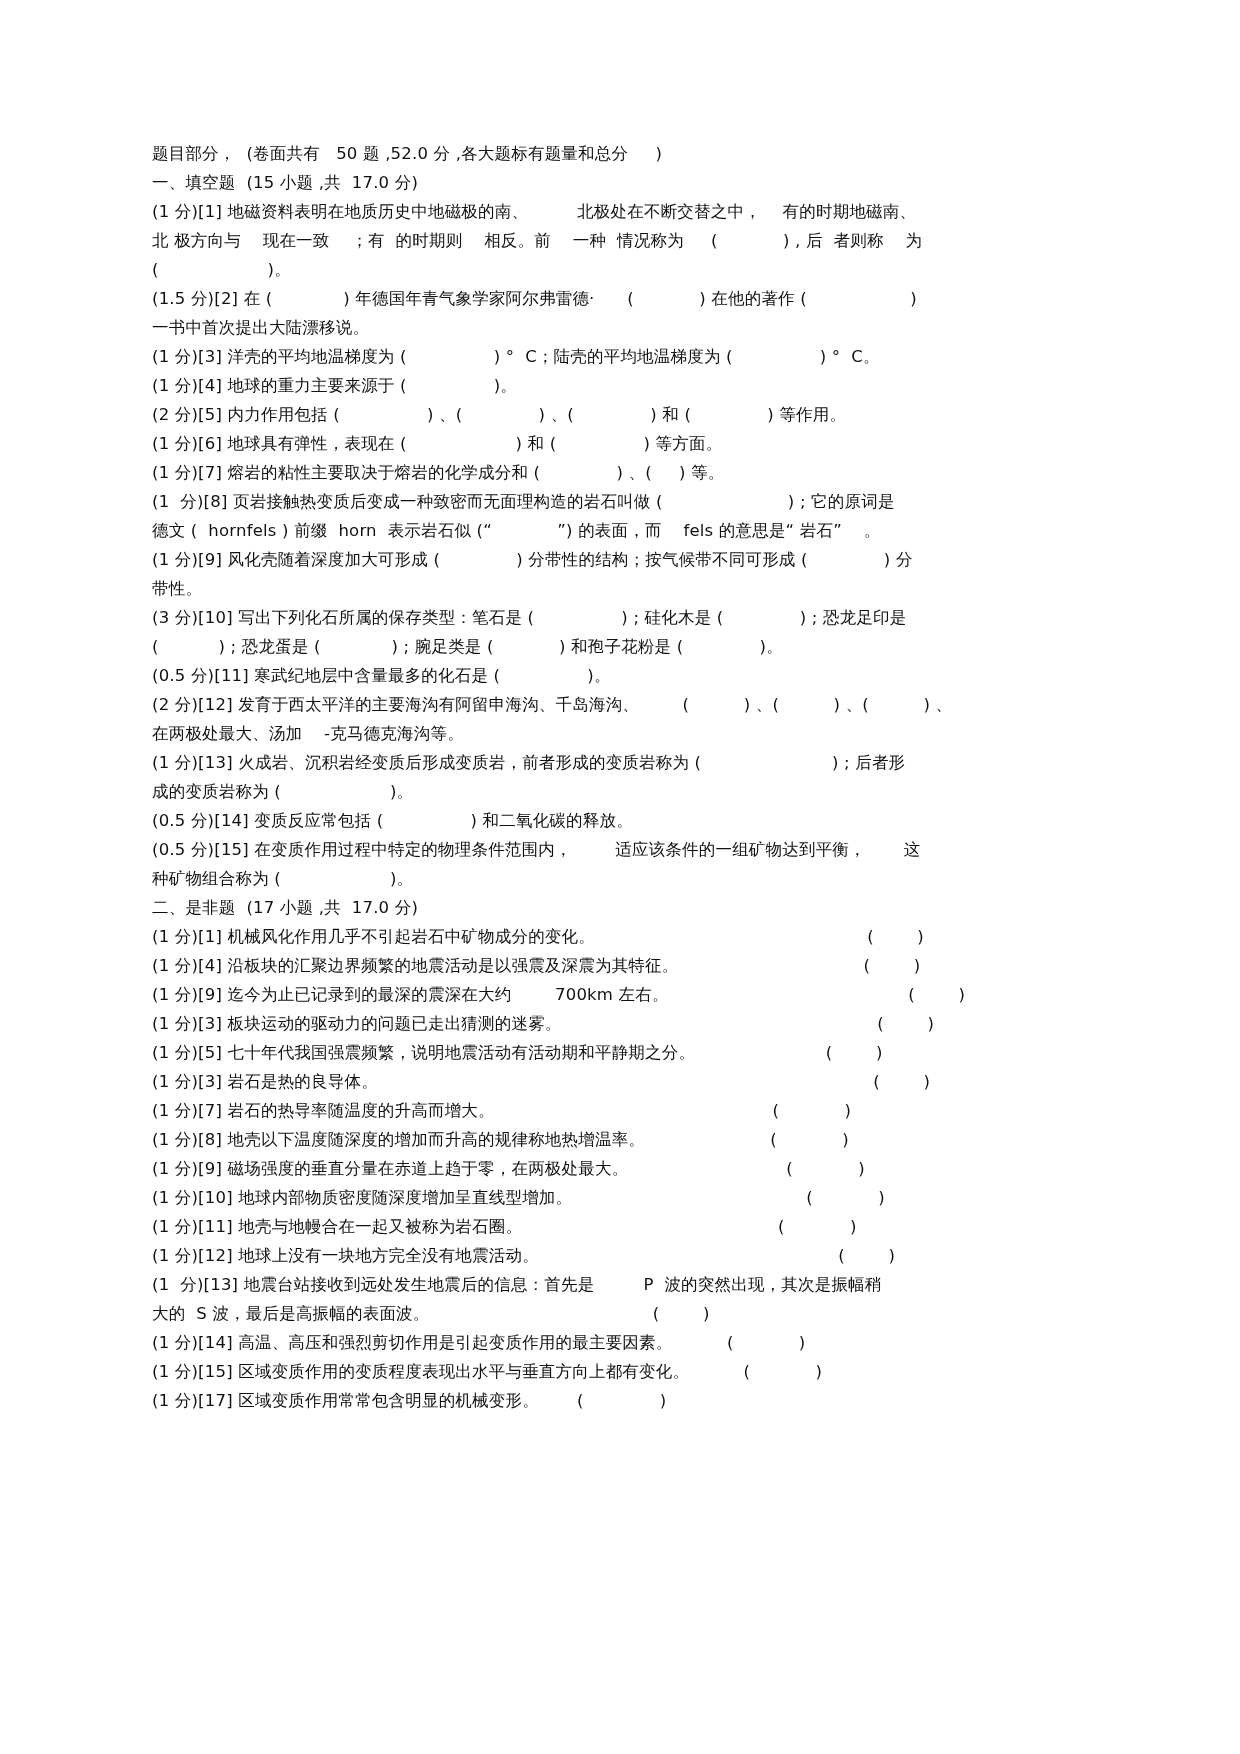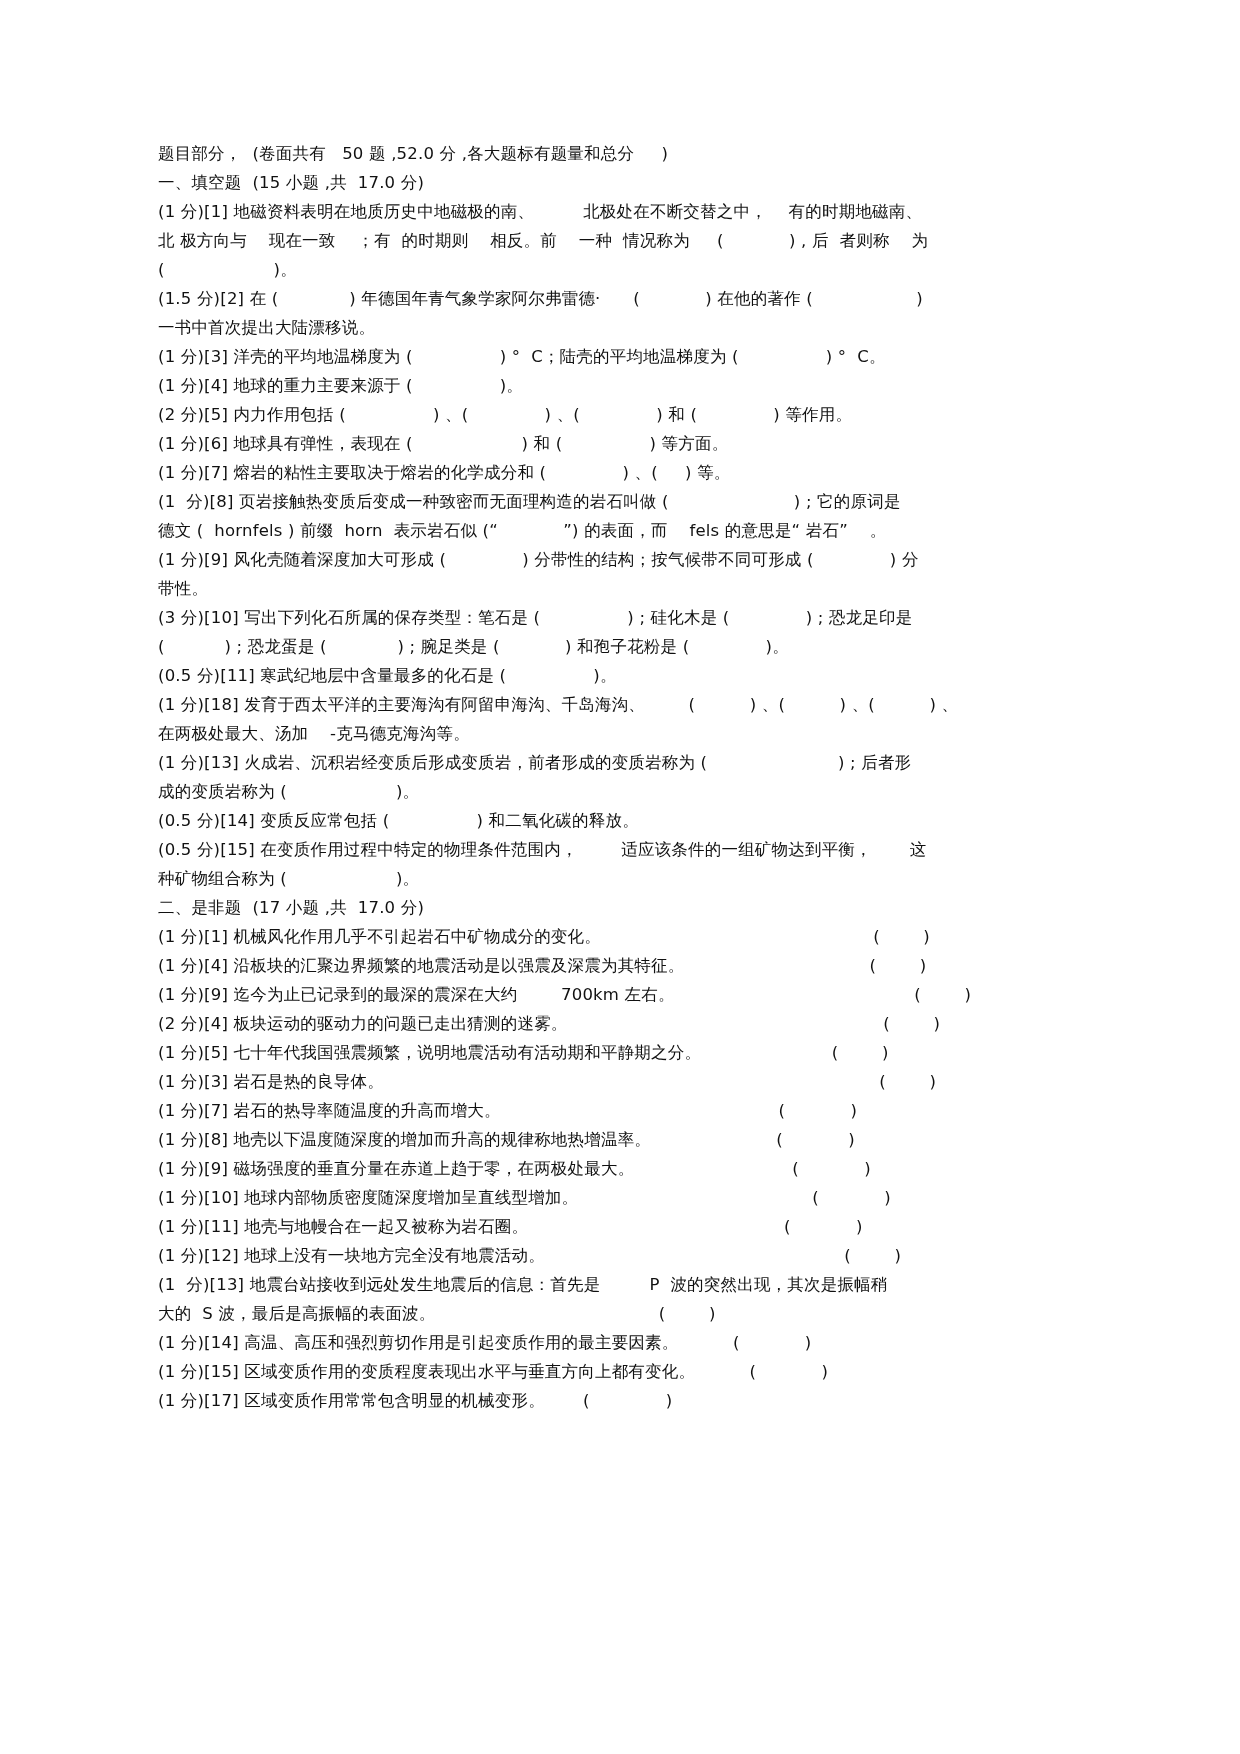--- a/index.html
+++ b/index.html
@@ -2,21 +2,21 @@
 <html><head>
   <meta charset="utf-8">
   <style>
     html, body { margin: 0; padding: 0; background: #ffffff; }
     body {
       width: 1240px; height: 1754px; position: relative; overflow: hidden;
       font-family: "DejaVu Sans", "Liberation Sans", sans-serif;
       color: #111111;
     }
     .page {
-      position: absolute; left: 158px; top: 139px; width: 900px;
+      position: absolute; left: 152px; top: 139px; width: 900px;
       font-size: 16.5px; line-height: 29px; letter-spacing: 0.2px;
     }
     .line { white-space: pre; height: 29px; }
     .section-title { }
   </style>
 </head>
 <body>
 
 <div class="page">
   <div class="line">题目部分，  (卷面共有   50 题 ,52.0 分 ,各大题标有题量和总分     )</div>
@@ -33,35 +33,35 @@
     <div class="line">(2 分)[5] 内力作用包括 (                ) 、(              ) 、(              ) 和 (              ) 等作用。</div>
     <div class="line">(1 分)[6] 地球具有弹性，表现在 (                    ) 和 (                ) 等方面。</div>
     <div class="line">(1 分)[7] 熔岩的粘性主要取决于熔岩的化学成分和 (              ) 、(     ) 等。</div>
     <div class="line">(1  分)[8] 页岩接触热变质后变成一种致密而无面理构造的岩石叫做 (                       ) ; 它的原词是</div>
     <div class="line">德文 (  hornfels ) 前缀  horn  表示岩石似 (“            ”) 的表面，而    fels 的意思是“ 岩石”    。</div>
     <div class="line">(1 分)[9] 风化壳随着深度加大可形成 (              ) 分带性的结构；按气候带不同可形成 (              ) 分</div>
     <div class="line">带性。</div>
     <div class="line">(3 分)[10] 写出下列化石所属的保存类型：笔石是 (                ) ; 硅化木是 (              ) ; 恐龙足印是</div>
     <div class="line">(           ) ; 恐龙蛋是 (             ) ; 腕足类是 (            ) 和孢子花粉是 (              )。</div>
     <div class="line">(0.5 分)[11] 寒武纪地层中含量最多的化石是 (                )。</div>
-    <div class="line">(1 分)[18] 发育于西太平洋的主要海沟有阿留申海沟、千岛海沟、        (          ) 、(          ) 、(          ) 、</div>
+    <div class="line">(2 分)[12] 发育于西太平洋的主要海沟有阿留申海沟、千岛海沟、        (          ) 、(          ) 、(          ) 、</div>
     <div class="line">在两极处最大、汤加    -克马德克海沟等。</div>
     <div class="line">(1 分)[13] 火成岩、沉积岩经变质后形成变质岩，前者形成的变质岩称为 (                        ) ; 后者形</div>
     <div class="line">成的变质岩称为 (                    )。</div>
     <div class="line">(0.5 分)[14] 变质反应常包括 (                ) 和二氧化碳的释放。</div>
     <div class="line">(0.5 分)[15] 在变质作用过程中特定的物理条件范围内，        适应该条件的一组矿物达到平衡，       这</div>
     <div class="line">种矿物组合称为 (                    )。</div>
   </div>
 
   <div class="line section-title">二、是非题  (17 小题 ,共  17.0 分)</div>
   <div>
     <div class="line">(1 分)[1] 机械风化作用几乎不引起岩石中矿物成分的变化。                                                  (        )</div>
     <div class="line">(1 分)[4] 沿板块的汇聚边界频繁的地震活动是以强震及深震为其特征。                                  (        )</div>
     <div class="line">(1 分)[9] 迄今为止已记录到的最深的震深在大约        700km 左右。                                            (        )</div>
-    <div class="line">(2 分)[4] 板块运动的驱动力的问题已走出猜测的迷雾。                                                          (        )</div>
+    <div class="line">(1 分)[3] 板块运动的驱动力的问题已走出猜测的迷雾。                                                          (        )</div>
     <div class="line">(1 分)[5] 七十年代我国强震频繁，说明地震活动有活动期和平静期之分。                        (        )</div>
     <div class="line">(1 分)[3] 岩石是热的良导体。                                                                                           (        )</div>
     <div class="line">(1 分)[7] 岩石的热导率随温度的升高而增大。                                                   (            )</div>
     <div class="line">(1 分)[8] 地壳以下温度随深度的增加而升高的规律称地热增温率。                       (            )</div>
     <div class="line">(1 分)[9] 磁场强度的垂直分量在赤道上趋于零，在两极处最大。                             (            )</div>
     <div class="line">(1 分)[10] 地球内部物质密度随深度增加呈直线型增加。                                           (            )</div>
     <div class="line">(1 分)[11] 地壳与地幔合在一起又被称为岩石圈。                                               (            )</div>
     <div class="line">(1 分)[12] 地球上没有一块地方完全没有地震活动。                                                       (        )</div>
     <div class="line">(1  分)[13] 地震台站接收到远处发生地震后的信息：首先是         P  波的突然出现，其次是振幅稍</div>
     <div class="line">大的  S 波，最后是高振幅的表面波。                                         (        )</div>

